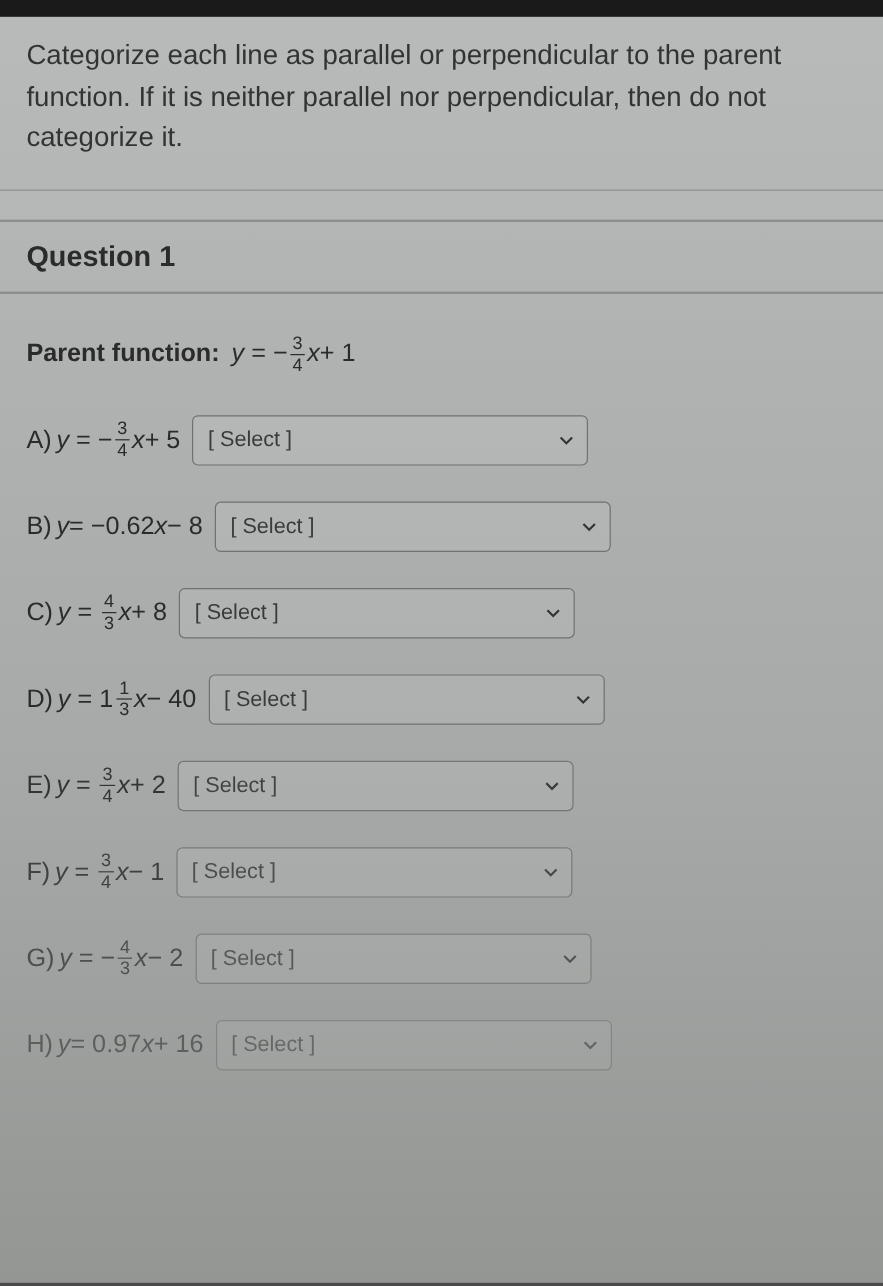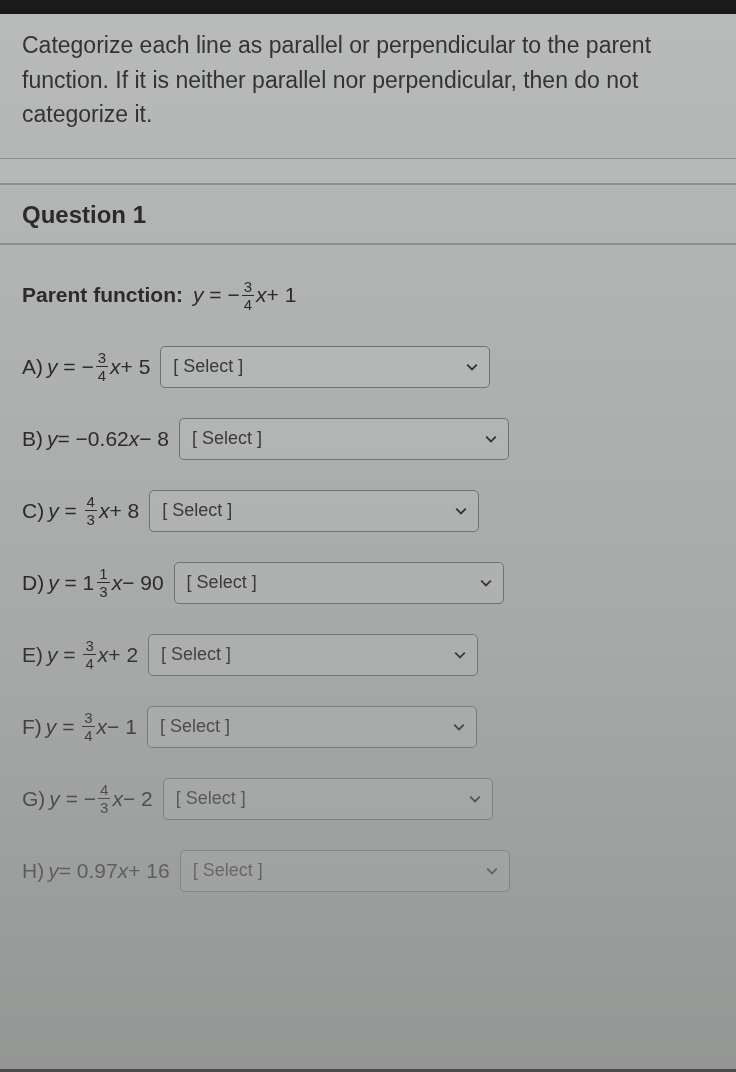--- a/index.html
+++ b/index.html
@@ -185,21 +185,21 @@
 
     <div class="item-row">
       <span class="eq">
         <span class="label">D)</span>
         <span class="y">y</span>&nbsp;=&nbsp;<span class="mfrac">
             <span class="whole">1</span>
             <span class="frac">
               <span class="num">1</span>
               <span class="den">3</span>
             </span>
-          </span><span class="x">x</span><span> − 90</span>
+          </span><span class="x">x</span><span> − 40</span>
       </span>
       <div class="select-box">
         <span class="placeholder">[ Select ]</span>
         <span class="chevron">
             <svg viewBox="0 0 10 10">
               <path d="M1 3 L5 7 L9 3" fill="none" stroke="#333" stroke-width="1.5"></path>
             </svg>
           </span>
       </div>
     </div>

